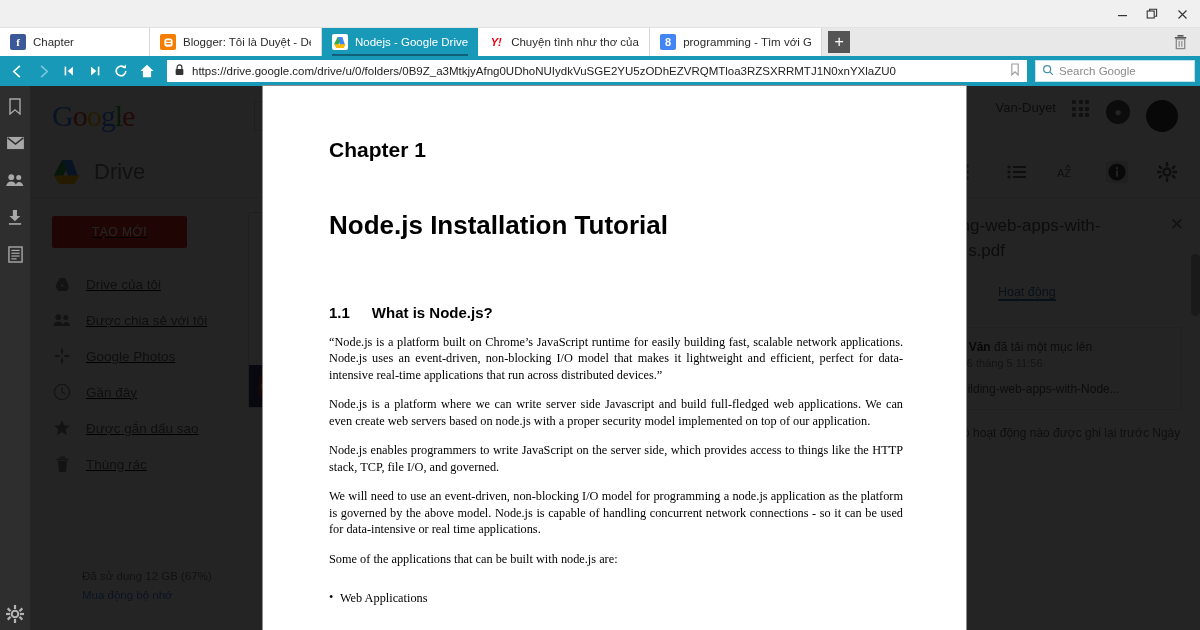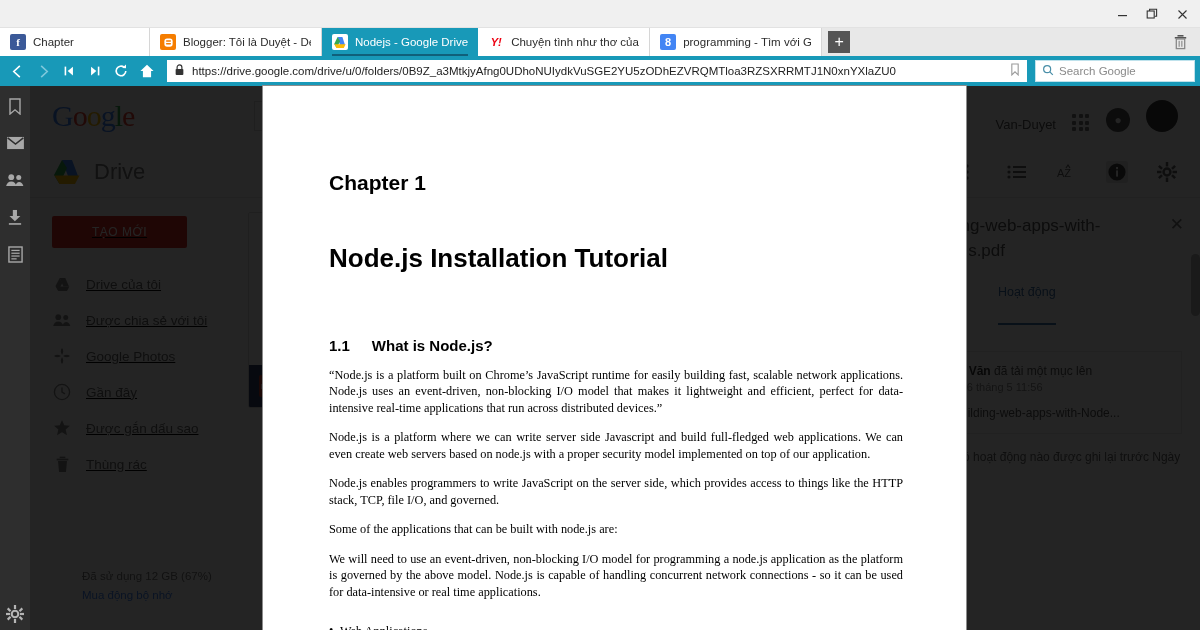--- a/index.html
+++ b/index.html
@@ -107,21 +107,21 @@
   }
   .g-header { height: 60px; display: flex; align-items: center; padding: 0 22px; }
   .g-logo { font-family: "Liberation Serif", serif; font-size: 30px; letter-spacing: -1px; }
   .g-logo .b { color:#4285f4; } .g-logo .r { color:#ea4335; }
   .g-logo .y { color:#fbbc05; } .g-logo .g { color:#34a853; }
   .g-searchbox {
     margin-left: 120px; width: 560px; height: 30px; border: 1px solid #d9d9d9;
     background: #fff; display: flex; align-items: center; padding: 0 10px;
     font-size: 13px; color: #999;
   }
-  .g-account { margin-left: auto; display: flex; align-items: flex-end; gap: 16px; font-size: 13px; color: #555; }
+  .g-account { margin-left: auto; display: flex; align-items: flex-start; gap: 16px; font-size: 13px; color: #555; }
   .g-dots { width: 18px; height: 18px; display:grid; grid-template-columns: repeat(3,1fr); gap:2px; }
   .g-dots i { background:#777; border-radius:1px; display:block; width:4px; height:4px;}
   .g-bell { width: 24px; height: 24px; border-radius: 50%; background:#555; display:flex;align-items:center;justify-content:center;color:#fff;font-size:12px;}
   .g-avatar { width: 32px; height: 32px; border-radius: 50%; background:#3a3a3a; }
 
   .g-driverow { height: 52px; display:flex; align-items:center; padding: 0 22px; border-bottom:1px solid #e5e5e5;}
   .g-drive-logo { width: 30px; height: 26px; margin-right: 12px; }
   .g-drive-word { font-size: 22px; color:#777; }
   .g-bread { margin-left: 158px; font-size: 19px; color:#777; }
   .g-toolbar { margin-left:auto; display:flex; align-items:center; gap: 28px; color:#666; }
@@ -145,39 +145,39 @@
   .g-card-thumb { height: 152px; background:#fafafa; display:flex; align-items:center; justify-content:center; }
   .g-card-thumb .mini { width: 110px; height: 130px; background:#fff; border:1px solid #eee; font-size:3px; color:#bbb; padding:8px;}
   .g-card-foot { height: 42px; background:#36456b; display:flex; align-items:center; gap:8px; padding: 0 10px; }
   .g-pdf-badge { width: 22px; height: 22px; background:#c0392b; color:#fff; font-size:8px; font-weight:bold; display:flex;align-items:center;justify-content:center;border-radius:2px;}
   .g-card-name { font-size: 11px; color:#fff; white-space:nowrap; overflow:hidden; }
 
   .g-detail { width: 300px; border-left:1px solid #e5e5e5; padding: 16px 18px; position:relative; }
   .g-detail-title { font-size: 17px; color:#555; line-height:1.45; padding-right: 26px; }
   .g-detail-x { position:absolute; right: 16px; top: 16px; font-size: 17px; color:#777; }
   .g-detail-tabs { display:flex; gap: 40px; margin-top: 22px; font-size: 12.5px; color:#666; }
-  .g-detail-tabs .t.active { color:#3b6fa8; border-bottom: 2px solid #3b6fa8; padding-bottom: 24px; }
+  .g-detail-tabs .t.active { color:#3b6fa8; border-bottom: 2px solid #3b6fa8; padding-bottom: 0; }
   .g-activity { margin-top: 26px; border:1px solid #e5e5e5; padding: 12px; }
   .g-act-line { font-size: 12px; color:#555; }
   .g-act-line b { color:#333; }
   .g-act-time { font-size: 11px; color:#888; margin-top: 3px; }
   .g-act-file { display:flex; align-items:center; gap:7px; margin-top: 12px; font-size: 12px; color:#555; }
   .g-act-file .pdfmini { width:14px;height:16px;background:#c0392b;border-radius:1px;}
   .g-act-note { font-size: 12px; color:#666; margin-top: 14px; line-height:1.5; }
   .g-scroll { position:absolute; right: 0; top: 56px; width: 9px; height: 62px; background:#b5b5b5; border-radius:5px;}
 
   
   .pdfpage {
     position: absolute; top: 86px; left: 263px; width: 703px; height: 544px;
     background: #ffffff; z-index: 10; overflow: hidden;
     box-shadow: 0 0 0 1px #8c8c8c;
     padding: 52px 63px 0 66px;
     font-family: "Liberation Serif", serif;
   }
-  .pdf-chapter { font-family:"Liberation Sans", sans-serif; font-size: 21px; font-weight: bold; color:#000;margin-top:33px; }
+  .pdf-chapter { font-family:"Liberation Sans", sans-serif; font-size: 21px; font-weight: bold; color:#000; }
   .pdf-title { font-family:"Liberation Sans", sans-serif; font-size: 26px; font-weight: bold; color:#000; margin-top: 48px; }
   .pdf-section { font-family:"Liberation Sans", sans-serif; font-size: 15px; font-weight: bold; color:#000; margin-top: 63px; display:flex; gap: 22px; }
   .pdf-p { font-size: 12.3px; color:#000; line-height: 1.34; margin-top: 13px; text-align: justify; }
   .pdf-link { color: #e8258e; }
   .pdf-li { font-size: 12.3px; color:#000; margin-top: 16px; padding-left: 11px; position: relative; }
   .pdf-li::before { content:"\2022"; position:absolute; left: 0; top: -1px; }
   .pdf-li.first { margin-top: 24px; }
 </style>
 </head>
 <body>
@@ -569,20 +569,20 @@
     <div class="pdf-title">Node.js Installation Tutorial</div>
     <div class="pdf-section">
       <span>1.1</span>
       <span>What is Node.js?</span>
     </div>
 
 
     <div class="pdf-p">“Node.js is a platform built on Chrome’s JavaScript runtime for easily building fast, scalable network applications. Node.js uses an event-driven, non-blocking I/O model that makes it lightweight and efficient, perfect for data-intensive real-time applications that run across distributed devices.”</div>
     <div class="pdf-p">Node.js is a platform where we can write server side Javascript and build full-fledged web applications. We can even create web servers based on node.js with a proper security model implemented on top of our application.</div>
     <div class="pdf-p">Node.js enables programmers to write JavaScript on the server side, which provides access to things like the HTTP stack, TCP, file I/O, and governed.</div>
+    <div class="pdf-p">We will need to use an event-driven, non-blocking I/O model for programming a node.js application as the platform is governed by the above model. Node.js is capable of handling concurrent network connections - so it can be used for data-intensive or real time applications.</div>
     <div class="pdf-p">Some of the applications that can be built with node.js are:</div>
-    <div class="pdf-p">We will need to use an event-driven, non-blocking I/O model for programming a node.js application as the platform is governed by the above model. Node.js is capable of handling concurrent network connections - so it can be used for data-intensive or real time applications.</div>
 
     <div class="pdf-li first">Web Applications</div>
 
   </div>
 
 </div>
 
 </body></html>

